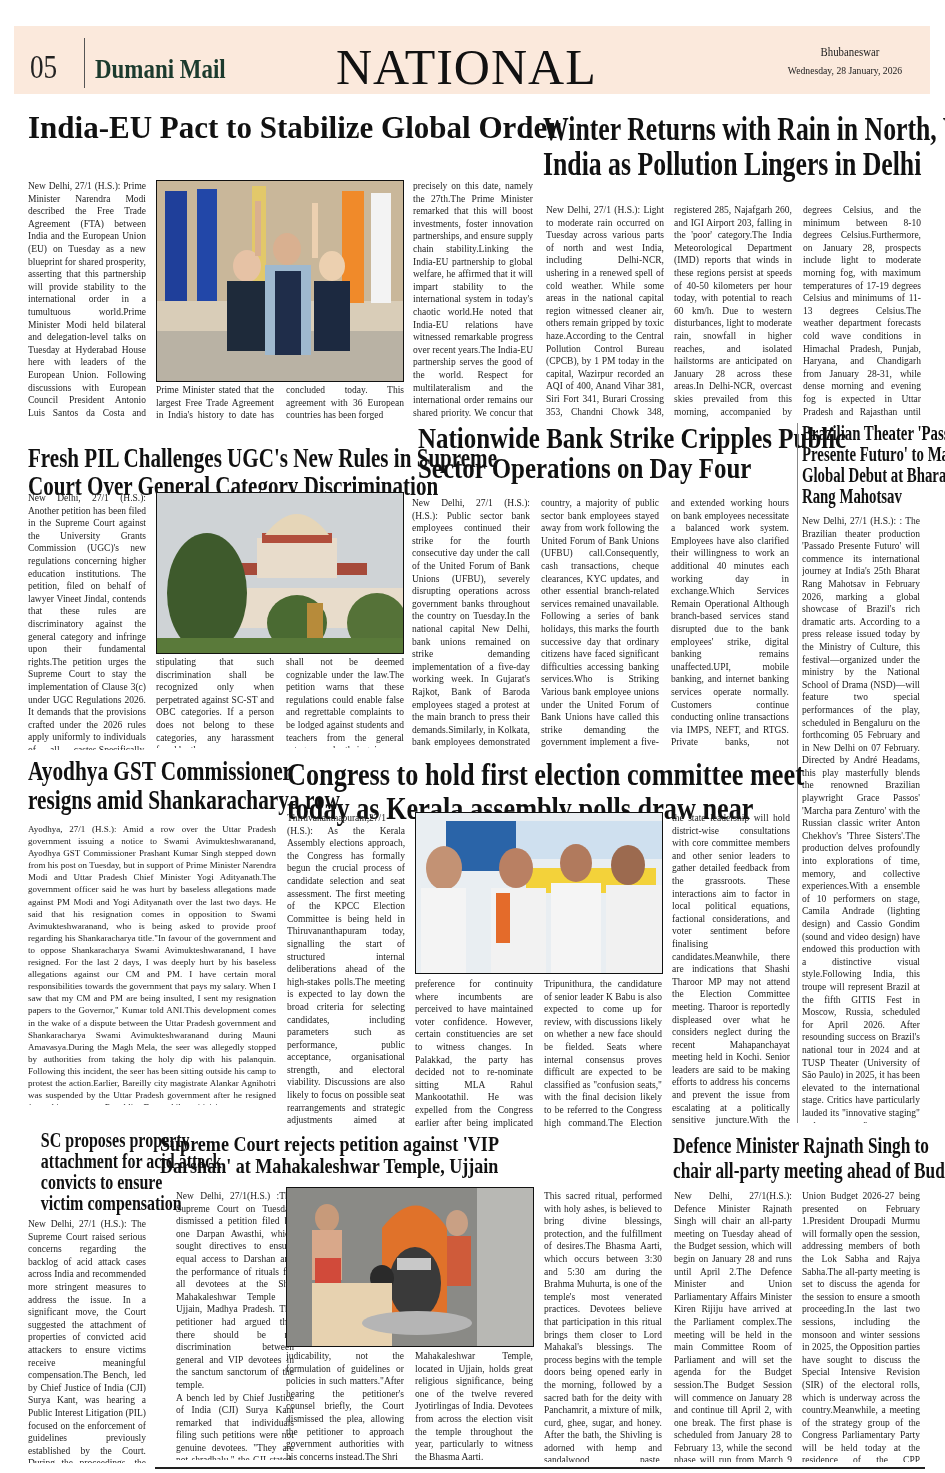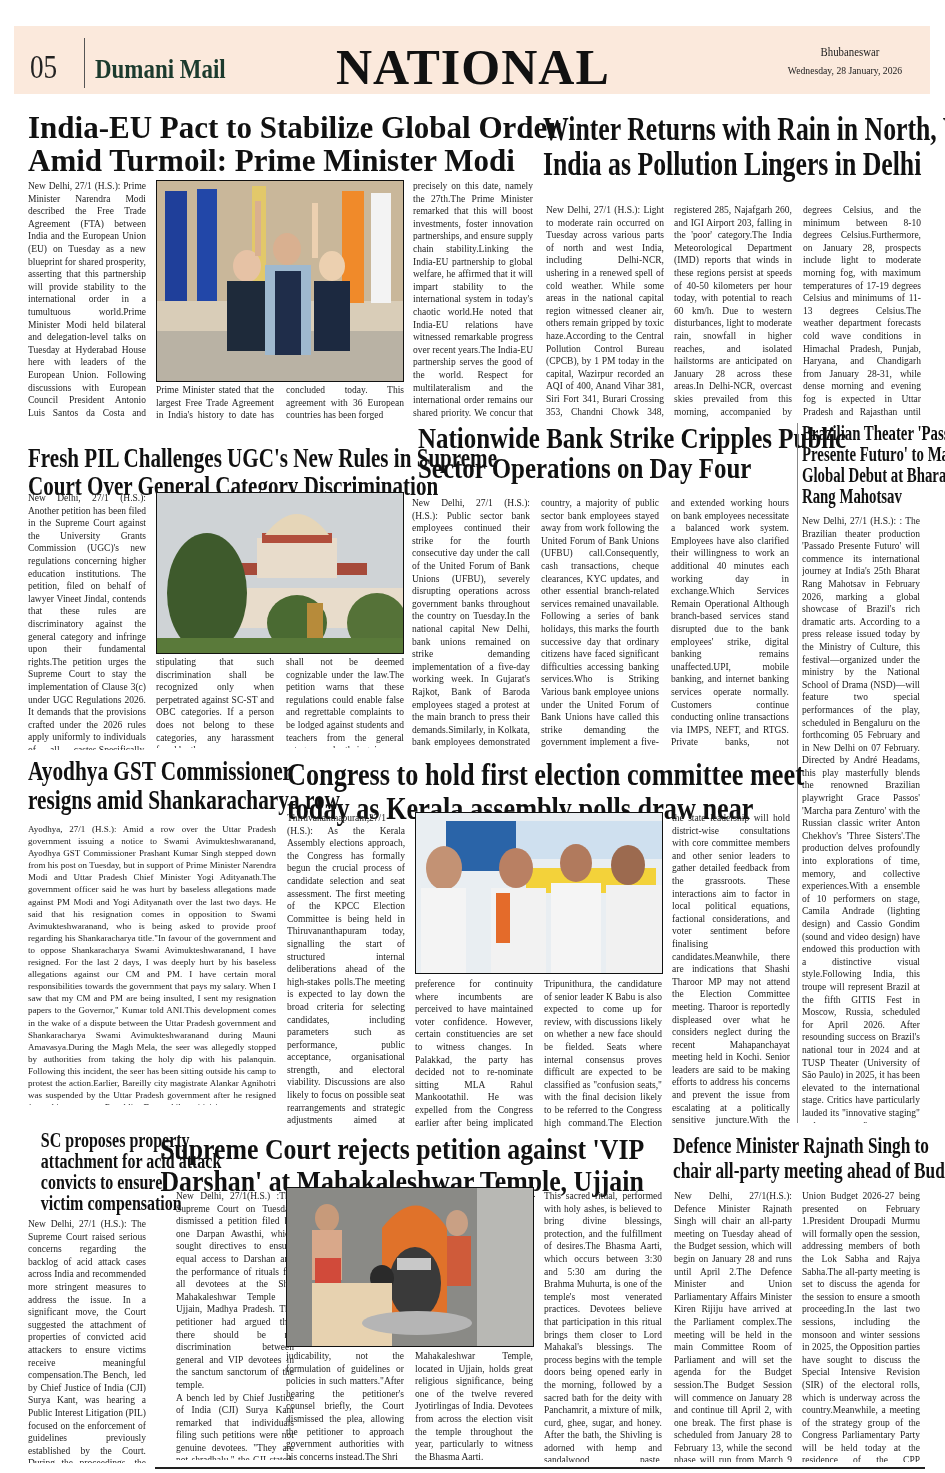--- a/index.html
+++ b/index.html
@@ -2,21 +2,21 @@
 <html><head>
 <meta charset="utf-8">
 <style>
   html,body{margin:0;padding:0;background:#fff;}
   body{width:945px;height:1473px;position:relative;overflow:hidden;font-family:"Liberation Serif","DejaVu Serif",serif;color:#222;}
   .abs{position:absolute;}
   .masthead{left:14px;top:26px;width:916px;height:68px;background:#fbe9dc;}
   .pgno{left:30px;top:50px;font-size:34px;color:#222;font-family:"Liberation Serif",serif;line-height:34px;transform:scaleX(0.8);transform-origin:left;}
   .pgsep{left:84px;top:38px;width:1px;height:50px;background:#555;}
   .paper{left:95px;top:54px;font-size:28px;font-weight:bold;color:#1c3b2e;line-height:30px;transform:scaleX(0.82);transform-origin:left;}
-  .section{left:336px;top:42px;font-size:50px;font-weight:bold;color:#111;line-height:50px;letter-spacing:1px;}
+  .section{left:336px;top:42px;font-size:50px;font-weight:normal;color:#111;line-height:50px;letter-spacing:1px;}
   .city{left:790px;top:45px;font-size:12px;width:120px;text-align:center;transform:scaleX(0.9);}
   .date{left:760px;top:64px;font-size:11px;width:170px;text-align:center;transform:scaleX(0.88);}
   .hl{font-family:"Liberation Serif",serif;color:#111;line-height:1.05;font-weight:bold;}
   .cond{transform:scaleX(0.78);transform-origin:left top;white-space:nowrap;}
   .body{font-size:9.5px;line-height:12.6px;text-align:justify;color:#222;overflow:hidden;}
   .body p{margin:0;}
   .img{border:1px solid #111;overflow:hidden;}
   .cap{font-size:9.5px;line-height:12.6px;text-align:justify;overflow:hidden;}
   .rule{height:2px;background:#222;}
   .vr{width:1px;background:#888;}
@@ -27,21 +27,20 @@
 <div class="abs masthead"></div>
 <div class="abs pgno">05</div>
 <div class="abs pgsep"></div>
 <div class="abs paper">Dumani Mail</div>
 <div class="abs section">NATIONAL</div>
 <div class="abs city">Bhubaneswar</div>
 <div class="abs date">Wednesday, 28 January, 2026</div>
 
 <div class="abs hl" style="left:28px;top:112px;font-size:31px;width:520px;white-space:nowrap;">
   <div>India-EU Pact to Stabilize Global Order</div>
-  <div>Amid Turmoil: Prime Minister Modi</div>
 </div>
 <div class="abs body" style="left:28px;top:180px;width:118px;height:240px;">New Delhi, 27/1 (H.S.): Prime Minister Narendra Modi described the Free Trade Agreement (FTA) between India and the European Union (EU) on Tuesday as a new blueprint for shared prosperity, asserting that this partnership will provide stability to the international order in a tumultuous world.Prime Minister Modi held bilateral and delegation-level talks on Tuesday at Hyderabad House here with leaders of the European Union. Following discussions with European Council President Antonio Luis Santos da Costa and European Commission President Ursula von der Leyen, a joint press statement was issued.In it, the</div>
 <div class="abs img" style="left:156px;top:180px;width:246px;height:200px;">
   <svg width="246" height="200" viewBox="0 0 246 200">
     <rect width="246" height="200" fill="#d9cdb8"></rect>
     <rect x="0" y="0" width="246" height="120" fill="#c9b79a"></rect>
     <rect x="8" y="10" width="22" height="110" fill="#1f3f9a"></rect>
     <rect x="40" y="8" width="20" height="112" fill="#2247a8"></rect>
     <rect x="95" y="5" width="14" height="120" fill="#e2c86a"></rect>
     <rect x="185" y="10" width="22" height="112" fill="#f08a2a"></rect>
@@ -143,21 +142,21 @@
 <div class="abs body" style="left:672px;top:812px;width:118px;height:315px;">the state leadership will hold district-wise consultations with core committee members and other senior leaders to gather detailed feedback from the grassroots. These interactions aim to factor in local political equations, factional considerations, and voter sentiment before finalising candidates.Meanwhile, there are indications that Shashi Tharoor MP may not attend the Election Committee meeting. Tharoor is reportedly displeased over what he considers neglect during the recent Mahapanchayat meeting held in Kochi. Senior leaders are said to be making efforts to address his concerns and prevent the issue from escalating at a politically sensitive juncture.With the Congress entering the decisive phase of election preparation, the outcomes of these deliberations are expected to significantly shape the party's campaign strategy and messaging in the run-up to the Kerala Assembly elections.</div>
 
 <div class="abs hl" style="left:28px;top:1130px;font-size:20px;line-height:21px;width:128px;text-align:center;">
   <div class="cond" style="transform:scaleX(0.8);transform-origin:center top;">SC proposes property</div>
   <div class="cond" style="transform:scaleX(0.8);transform-origin:center top;">attachment for acid attack</div>
   <div class="cond" style="transform:scaleX(0.8);transform-origin:center top;">convicts to ensure</div>
   <div class="cond" style="transform:scaleX(0.8);transform-origin:center top;">victim compensation</div>
 </div>
 <div class="abs body" style="left:28px;top:1218px;width:118px;height:245px;">New Delhi, 27/1 (H.S.): The Supreme Court raised serious concerns regarding the backlog of acid attack cases across India and recommended more stringent measures to address the issue. In a significant move, the Court suggested the attachment of properties of convicted acid attackers to ensure victims receive meaningful compensation.The Bench, led by Chief Justice of India (CJI) Surya Kant, was hearing a Public Interest Litigation (PIL) focused on the enforcement of guidelines previously established by the Court. During the proceedings, the Court took note of the fact that 15 High Courts had provided details on the pendency of acid attack cases.</div>
 
-<div class="abs hl" style="left:160px;top:1133px;font-size:30px;text-align:center;">
+<div class="abs hl" style="left:160px;top:1133px;font-size:21px;">
   <div class="cond" style="transform:scaleX(0.86);">Supreme Court rejects petition against 'VIP</div>
   <div class="cond" style="transform:scaleX(0.86);">Darshan' at Mahakaleshwar Temple, Ujjain</div>
 </div>
 <div class="abs body" style="left:176px;top:1190px;width:118px;height:270px;">
   <p>New Delhi, 27/1(H.S.) :The Supreme Court on Tuesday dismissed a petition filed by one Darpan Awasthi, which sought directives to ensure equal access to Darshan and the performance of rituals for all devotees at the Shri Mahakaleshwar Temple in Ujjain, Madhya Pradesh. The petitioner had argued that there should be no discrimination between general and VIP devotees in the sanctum sanctorum of the temple.</p>
   <p>A bench led by Chief Justice of India (CJI) Surya Kant remarked that individuals filing such petitions were not genuine devotees. "They are not shradhalu," the CJI stated, adding that matters concerning temple practices should not be the court's concern. "We are about</p>
 </div>
 <div class="abs img" style="left:286px;top:1187px;width:246px;height:158px;">
   <svg width="246" height="158" viewBox="0 0 246 158">
     <rect width="246" height="158" fill="#8a8a86"></rect>

